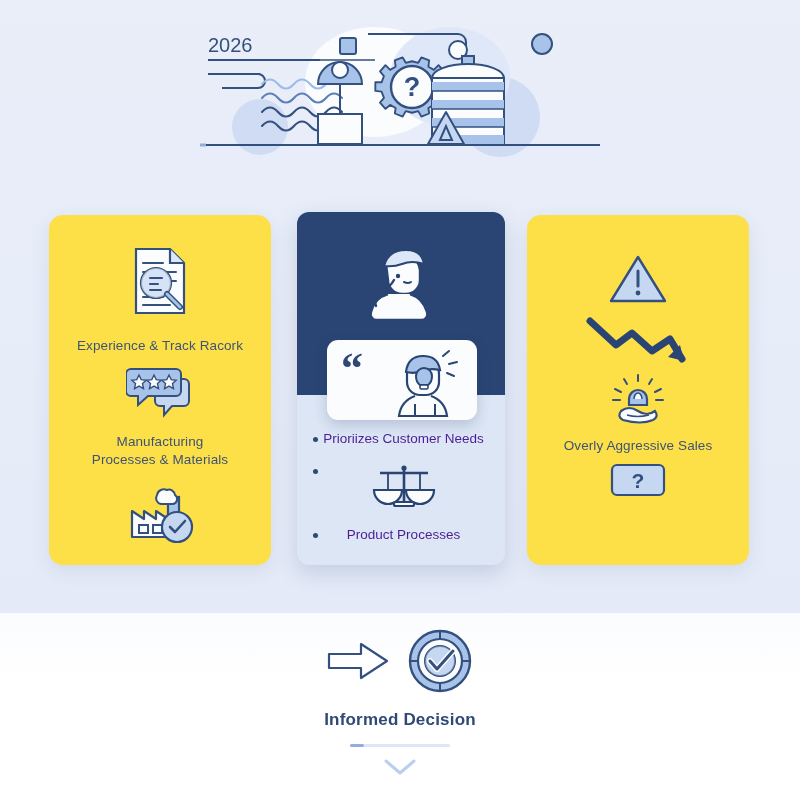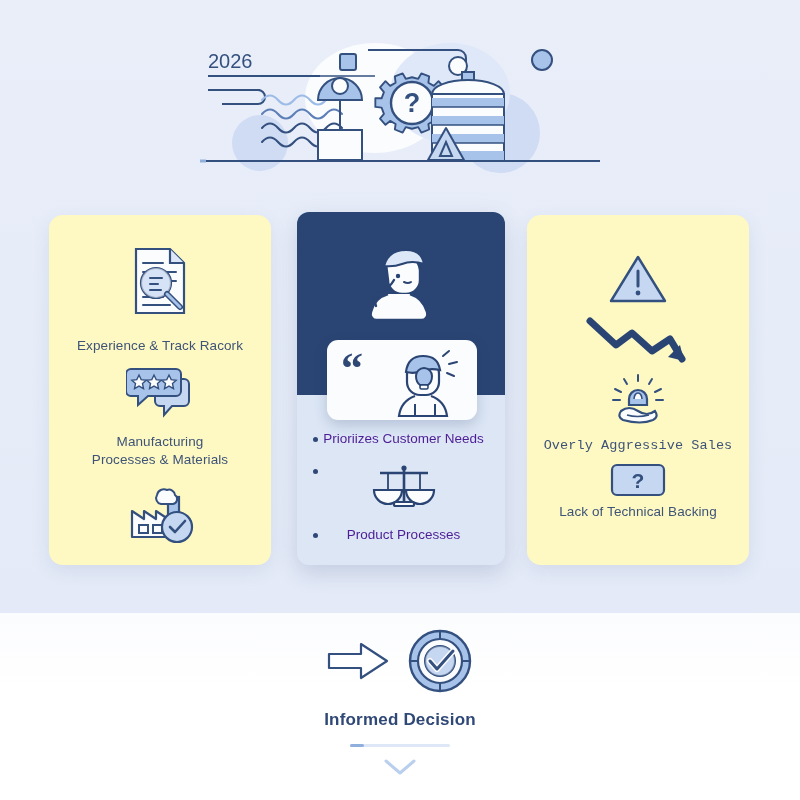--- a/index.html
+++ b/index.html
@@ -10,28 +10,28 @@
   }
   .page{position:relative;width:800px;height:800px;}
 
   
   .bg-top{position:absolute;left:0;top:0;width:800px;height:613px;
     background:linear-gradient(180deg,#e9eef9 0%,#e6ecf8 60%,#e4eaf7 100%);}
   .bg-bottom{position:absolute;left:0;top:613px;width:800px;height:187px;
     background:linear-gradient(180deg,#fbfcfe 0%,#ffffff 40%,#ffffff 100%);}
 
   
-  .hero{position:absolute;left:200px;top:38px;width:400px;height:135px;}
+  .hero{position:absolute;left:200px;top:22px;width:400px;height:135px;}
   .hero svg{display:block;}
 
   
   .cards{position:absolute;left:0;top:212px;width:800px;height:360px;}
   .card{position:absolute;border-radius:14px;}
   .card-side{
-    background:#fef9c3;
+    background:#fde047;
     box-shadow:0 6px 18px rgba(60,85,140,.10);
   }
   .card1{left:49px;top:3px;width:222px;height:350px;}
   .card3{left:527px;top:3px;width:222px;height:350px;}
   .card2{left:297px;top:0px;width:208px;height:353px;overflow:hidden;
     border-radius:12px;background:#dce6f5;
     box-shadow:0 8px 22px rgba(45,70,125,.18);}
   .card2 .navy{position:absolute;left:0;top:0;width:100%;height:183px;background:#2a4573;}
 
   .icon-wrap{display:flex;align-items:center;justify-content:center;}
@@ -44,21 +44,21 @@
   .c1-ic1{position:absolute;left:0;top:30px;width:222px;}
   .c1-t1{position:absolute;left:0;top:122px;width:222px;}
   .c1-ic2{position:absolute;left:0;top:152px;width:222px;}
   .c1-t2{position:absolute;left:0;top:218px;width:222px;}
   .c1-ic3{position:absolute;left:0;top:268px;width:222px;}
 
   
   .c3-ic1{position:absolute;left:0;top:38px;width:222px;}
   .c3-ic2{position:absolute;left:0;top:100px;width:222px;}
   .c3-ic3{position:absolute;left:0;top:158px;width:222px;}
-  .c3-t1{position:absolute;left:0;top:222px;width:222px;font-family:Liberation Mono, monospace;}
+  .c3-t1{position:absolute;left:0;top:222px;width:222px;}
   .c3-ic4{position:absolute;left:0;top:248px;width:222px;}
   .c3-t2{position:absolute;left:0;top:288px;width:222px;}
 
   
   .c2-person{position:absolute;left:0;top:24px;width:208px;}
   .quote-card{position:absolute;left:30px;top:128px;width:150px;height:80px;
     background:#fbfcfd;border-radius:11px;box-shadow:0 5px 14px rgba(30,50,95,.20);}
   .quote-mark{position:absolute;left:14px;top:10px;color:#2f4876;font-size:44px;
     line-height:38px;font-family:"Liberation Serif",serif;font-weight:700;}
   .quote-person{position:absolute;left:64px;top:8px;}
@@ -314,21 +314,20 @@
 
       <div class="c3-t1 card-label">Overly Aggressive Sales</div>
 
       <div class="c3-ic4 icon-wrap">
         <svg width="56" height="34" viewBox="0 0 56 34">
           <rect x="2" y="2" width="52" height="30" rx="5" fill="#c6d8f1" stroke="#33507f" stroke-width="2.2"></rect>
           <text x="28" y="25" text-anchor="middle" font-size="21" font-weight="700" fill="#33507f" font-family="Liberation Sans, sans-serif">?</text>
         </svg>
       </div>
 
-      <div class="c3-t2 card-label">Lack of Technical Backing</div>
     </div>
   </div>
 
   <div class="footer">
     <div class="footer-row">
       <span>
         <svg width="62" height="40" viewBox="0 0 62 40">
           <path d="M2 13 H34 V3 L60 20 L34 37 V27 H2 Z" fill="#ffffff" stroke="#33507f" stroke-width="2.2" stroke-linejoin="round"></path>
         </svg>
       </span>

